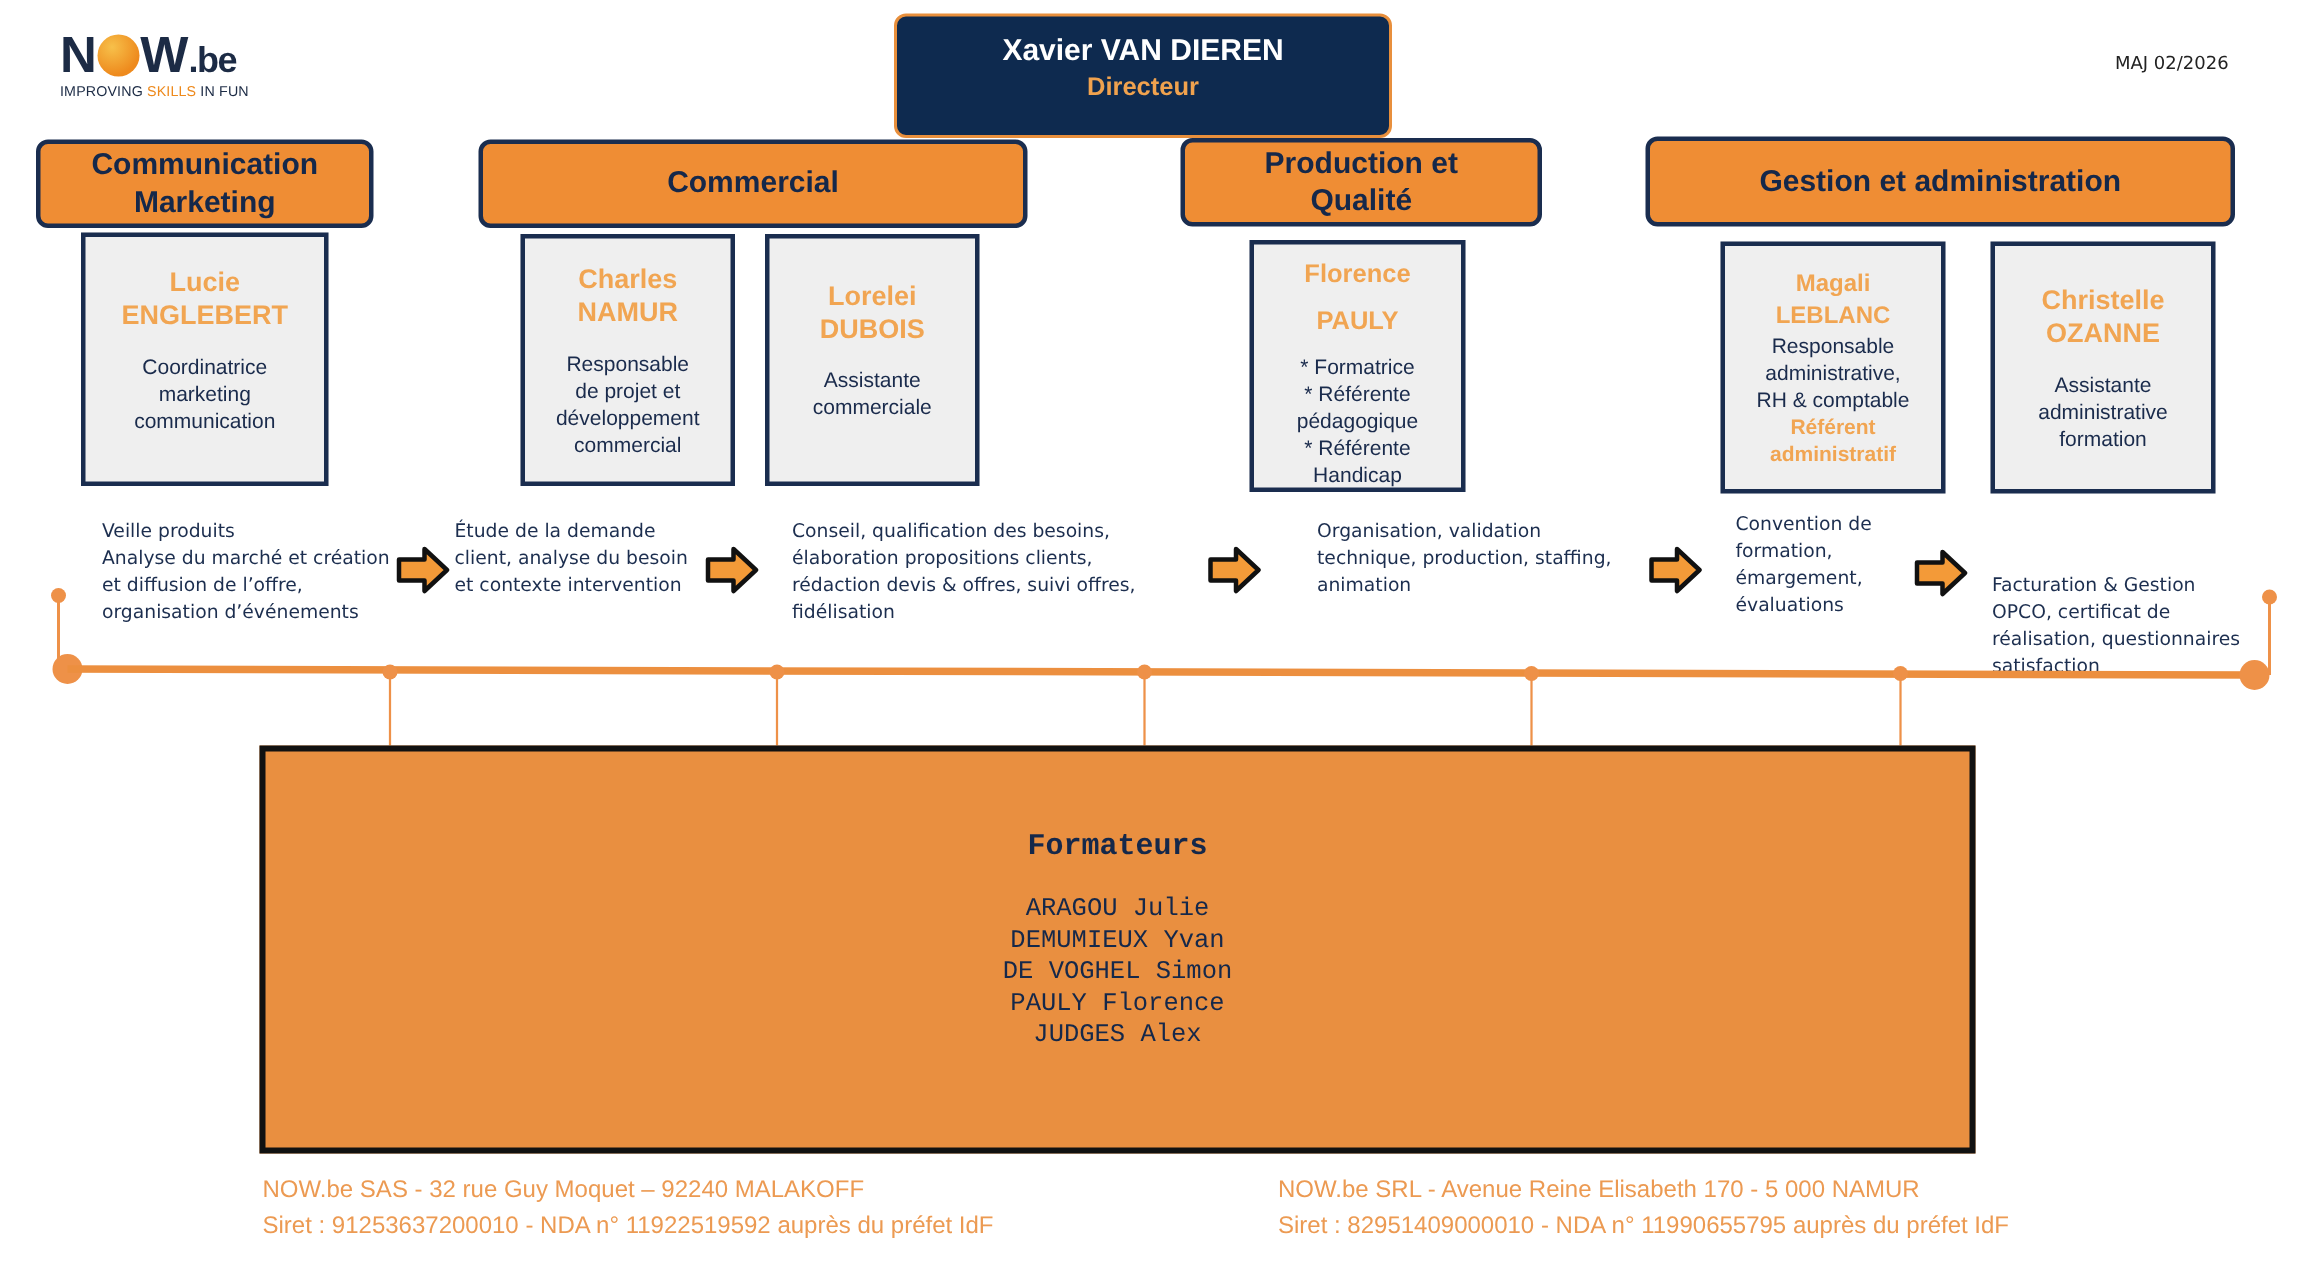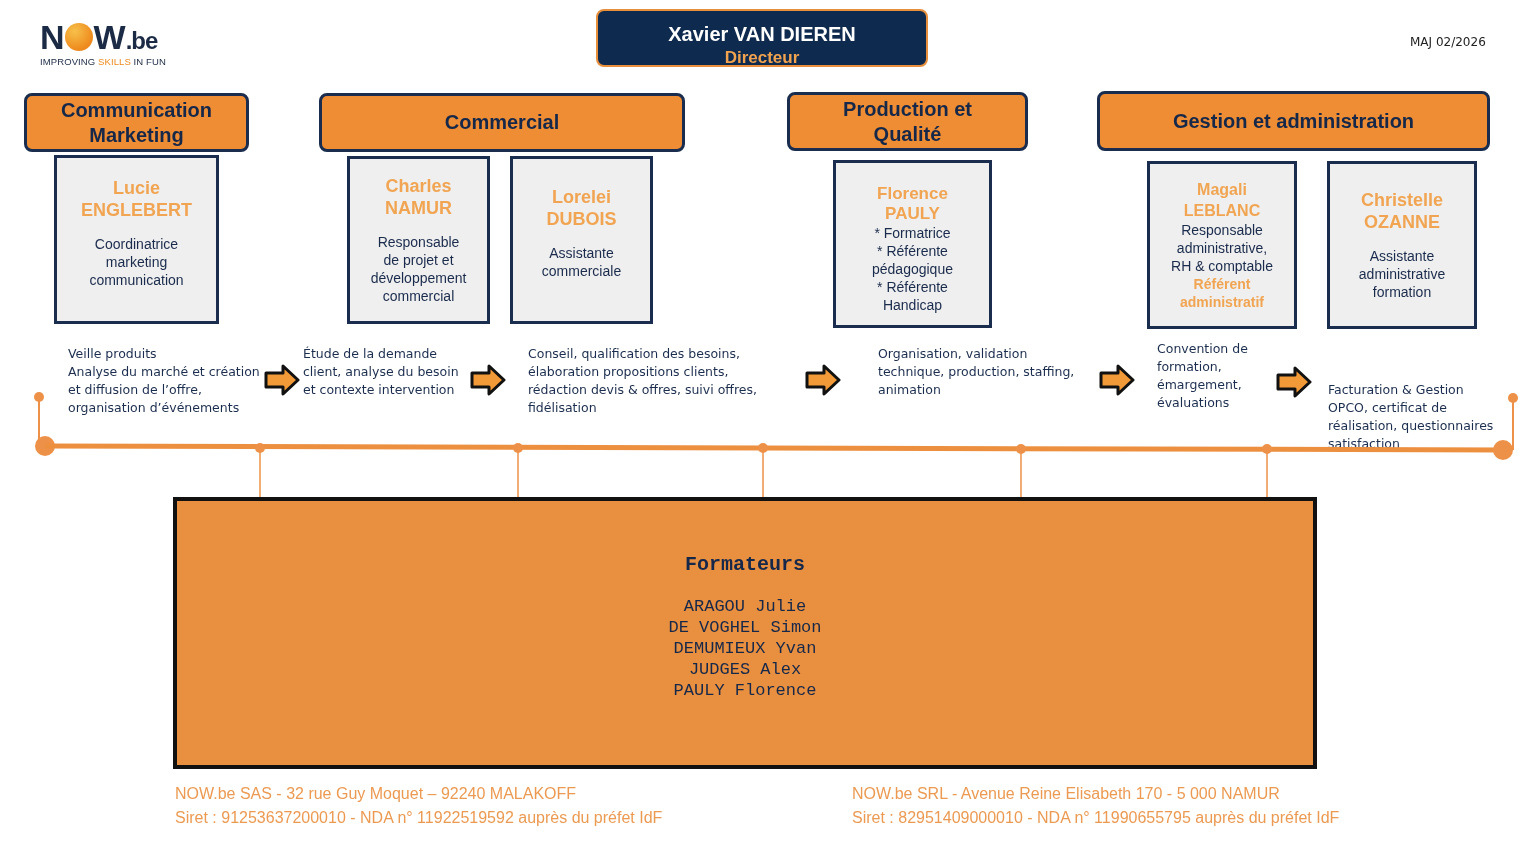--- a/index.html
+++ b/index.html
@@ -11,21 +11,21 @@
   .logo { left:40px; top:20px; width:140px; }
   .logo-main { font-family:"Liberation Sans", sans-serif; font-weight:bold; font-size:34px; color:#1c2b45; letter-spacing:-1px; line-height:34px; display:flex; align-items:center; }
   .logo-o { display:inline-block; width:28px; height:28px; border-radius:50%; background:radial-gradient(circle at 35% 30%, #f7c04a, #ee8a1d 70%); margin:0 1px; }
   .logo-be { font-size:24px; margin-left:1px; align-self:flex-end; line-height:26px; }
   .logo-tag { font-size:9.5px; color:#1c2b45; margin-top:2px; letter-spacing:0.1px; white-space:nowrap; }
   .logo-tag .skills { color:#ee8a1d; }
 
   .update { left:1410px; top:35px; font-family:"DejaVu Sans", sans-serif; font-size:12px; color:#222; }
 
   
-  .director { left:596px; top:9px; width:332px; height:58px; background:#0e2a4f; border:2px solid #e88f3c; border-radius:8px; text-align:center; box-sizing:border-box; }
+  .director { left:596px; top:9px; width:332px; height:83px; background:#0e2a4f; border:2px solid #e88f3c; border-radius:8px; text-align:center; box-sizing:border-box; }
   .director .name { color:#fff; font-weight:bold; font-size:20px; margin-top:12px; }
   .director .role { color:#f0a24e; font-weight:bold; font-size:17px; margin-top:2px; }
 
   
   .dept { background:#ef8d34; border:3px solid #1a2d4f; border-radius:8px; box-sizing:border-box; display:flex; align-items:center; justify-content:center; text-align:center; font-weight:bold; font-size:20px; color:#15284a; line-height:25px; }
 
   
   .card { background:#efefef; border:3px solid #1a2d4f; box-sizing:border-box; text-align:center; display:flex; flex-direction:column; align-items:center; justify-content:center; }
   .card .pname { color:#f1a552; font-weight:bold; font-size:18px; line-height:22px; }
   .card .prole { color:#1a2b4c; font-size:14px; line-height:18px; }
@@ -98,21 +98,21 @@
 commercial</div>
 </div>
 <div class="abs card" style="left:510px;top:156px;width:143px;height:168px;">
   <div class="pname">Lorelei</div>
   <div class="pname">DUBOIS</div>
   <div class="gap"></div>
   <div class="prole" style="white-space:pre-line">Assistante
 commerciale</div>
   <div class="gap"></div>
 </div>
-<div class="abs card" style="left:833px;top:160px;width:159px;height:168px;justify-content:center;padding-top:10px;">
+<div class="abs card" style="left:833px;top:160px;width:144px;height:168px;justify-content:space-between;padding-top:10px;">
   <div class="pname" style="font-size:17px;line-height:20px;">Florence</div>
   <div class="pname" style="font-size:17px;line-height:20px;">PAULY</div>
   <div class="prole" style="white-space:pre-line">* Formatrice
 * Référente
 pédagogique
 * Référente
 Handicap</div>
 </div>
 <div class="abs card" style="left:1147px;top:161px;width:150px;height:168px;">
   <div class="pname" style="font-size:16px;line-height:21px;">Magali</div>
@@ -202,24 +202,24 @@
   <g>
       <circle cx="1267" cy="69" r="5" fill="#ee9148"></circle>
       <line x1="1267" y1="69" x2="1267" y2="117" stroke="#ee9148" stroke-width="1.5"></line>
     </g>
 </svg>
 
 <div class="abs formateurs">
   <div class="ftitle">Formateurs</div>
   <div class="flist">
     <div>ARAGOU Julie</div>
+    <div>DEMUMIEUX Yvan</div>
     <div>DE VOGHEL Simon</div>
-    <div>DEMUMIEUX Yvan</div>
+    <div>PAULY Florence</div>
     <div>JUDGES Alex</div>
-    <div>PAULY Florence</div>
   </div>
 </div>
 
 <div class="abs footer" style="left:175px;top:782px;">
   <div>NOW.be SAS -  32 rue Guy Moquet – 92240 MALAKOFF</div>
   <div>Siret : 91253637200010 - NDA n° 11922519592 auprès du préfet IdF</div>
 </div>
 <div class="abs footer" style="left:852px;top:782px;">
   <div>NOW.be SRL - Avenue Reine Elisabeth 170 - 5 000 NAMUR</div>
   <div>Siret : 82951409000010 - NDA n° 11990655795 auprès du préfet IdF</div>

